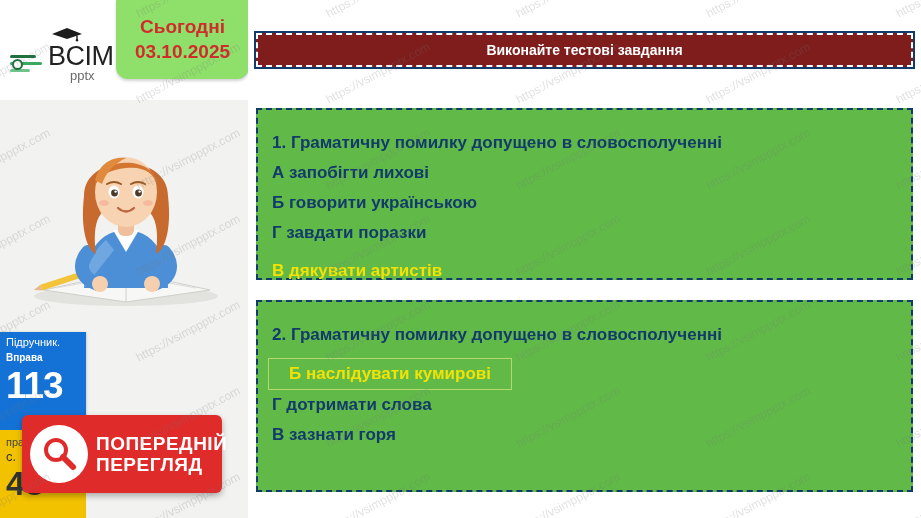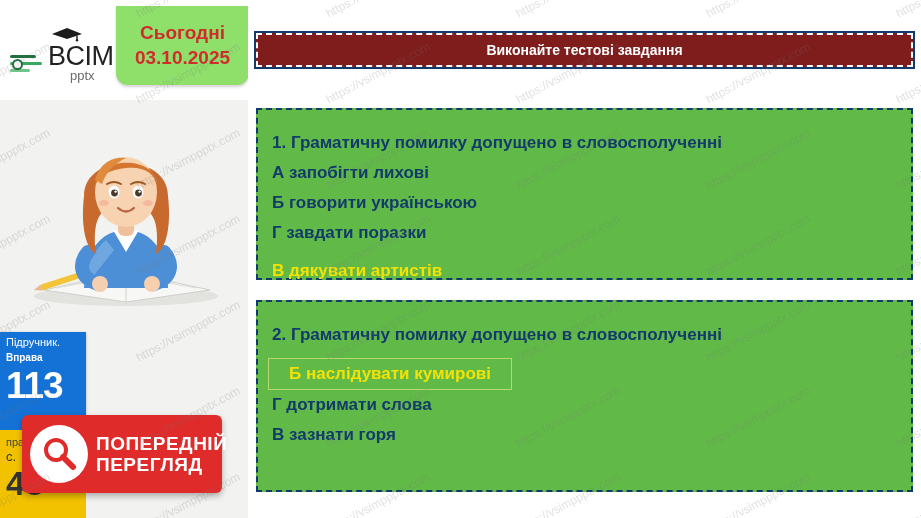--- a/index.html
+++ b/index.html
@@ -85,21 +85,20 @@
     position: absolute;
     left: 116px; top: 0;
     width: 133px; height: 79px;
     background: #8ee06a;
     border-radius: 0 0 12px 12px;
     display: flex;
     flex-direction: column;
     align-items: center;
     justify-content: center;
     box-shadow: 0 2px 3px rgba(0,0,0,.18);
-    margin-top: 6px;
   }
   .date-badge .today {
     font-size: 19px;
     font-weight: bold;
     color: #d12c2c;
     line-height: 24px;
   }
   .date-badge .date {
     font-size: 19px;
     font-weight: bold;

